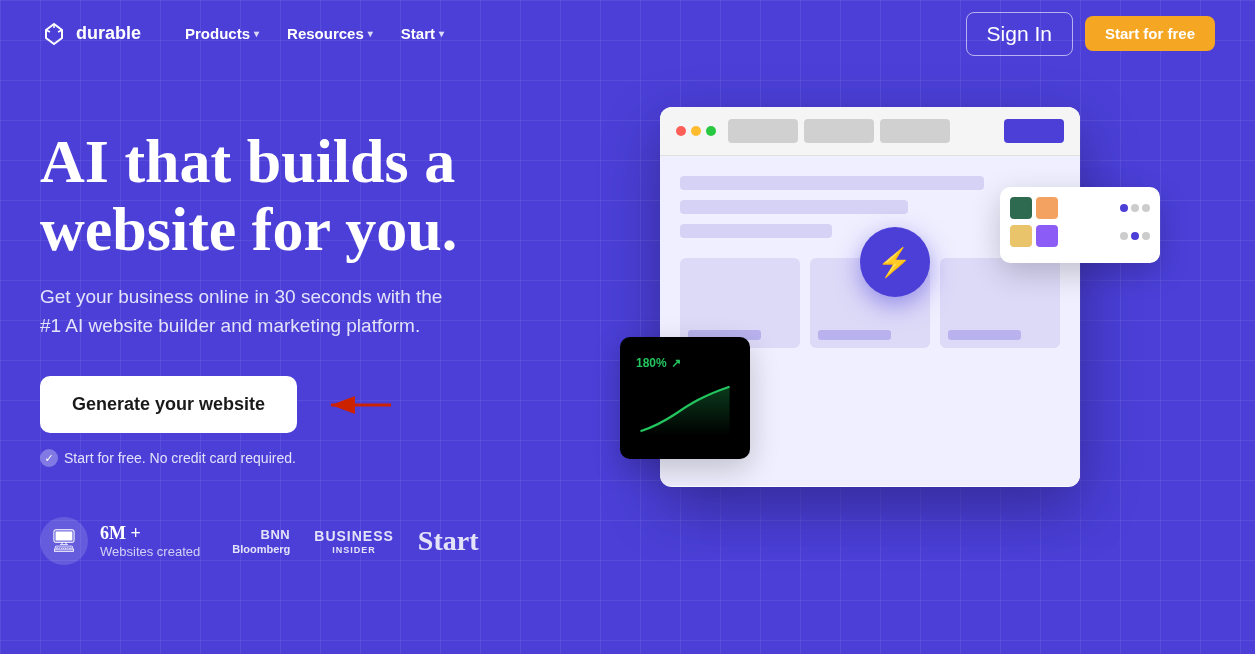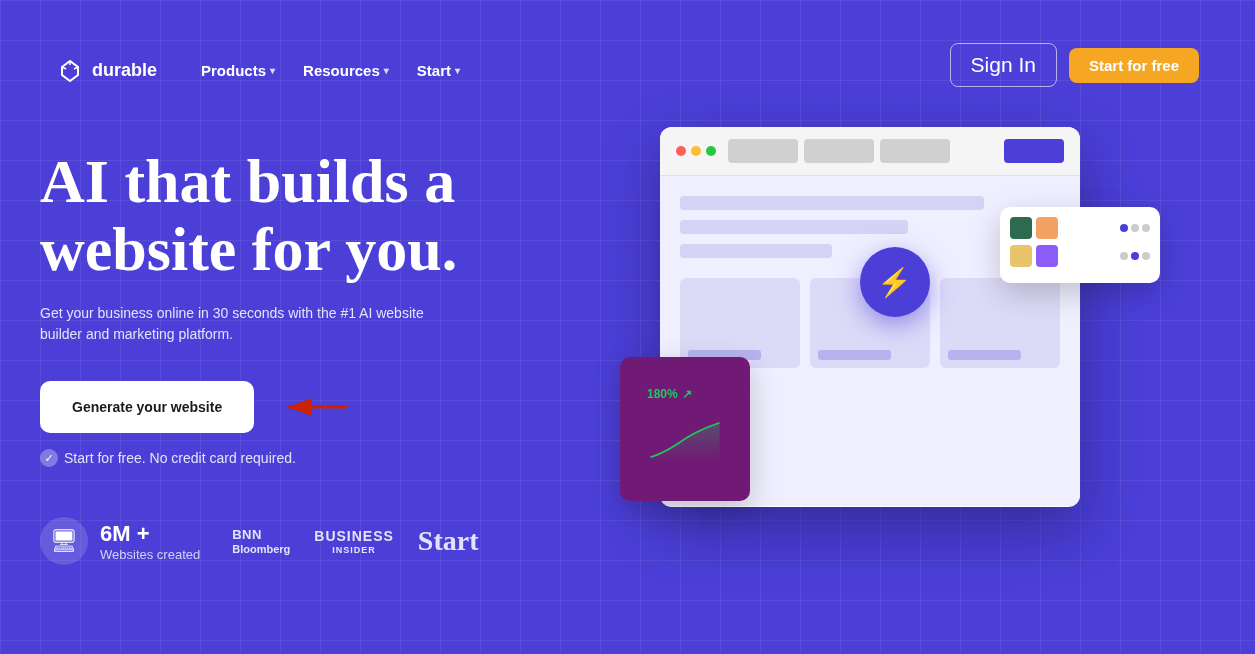--- a/index.html
+++ b/index.html
@@ -21,27 +21,26 @@
       background-image:
         linear-gradient(rgba(255,255,255,0.07) 1px, transparent 1px),
         linear-gradient(90deg, rgba(255,255,255,0.07) 1px, transparent 1px);
       background-size: 40px 40px;
       pointer-events: none;
     }
 
     
     nav {
       display: flex;
-      align-items: flex-end;
+      align-items: center;
       justify-content: space-between;
-      padding: 0 56px;
+      padding: 0 40px;
       height: 67px;
       position: relative;
       z-index: 10;
-      margin-top: 20px;
     }
 
     .nav-left {
       display: flex;
       align-items: center;
       gap: 32px;
     }
 
     .logo {
       display: flex;
@@ -131,40 +130,40 @@
     .hero-title {
       font-size: 62px;
       font-weight: 800;
       line-height: 1.1;
       color: white;
       font-family: Georgia, 'Times New Roman', serif;
       margin-bottom: 20px;
     }
 
     .hero-subtitle {
-      font-size: 14px;
+      font-size: 19px;
       color: rgba(255,255,255,0.85);
       line-height: 1.5;
       margin-bottom: 36px;
       max-width: 420px;
     }
 
     .cta-row {
       display: flex;
       align-items: center;
       gap: 24px;
       margin-bottom: 16px;
     }
 
     .btn-generate {
       padding: 18px 32px;
       border-radius: 10px;
       background: white;
       color: #1a1a1a;
-      font-size: 14px;
+      font-size: 18px;
       font-weight: 600;
       cursor: pointer;
       border: none;
       white-space: nowrap;
     }
 
     .arrow-indicator {
       display: flex;
       align-items: center;
     }
@@ -214,23 +213,24 @@
       height: 48px;
       border-radius: 50%;
       background: rgba(255,255,255,0.15);
       display: flex;
       align-items: center;
       justify-content: center;
       font-size: 22px;
     }
 
     .websites-text .count {
-      font-size: 22px;
+      font-size: 18px;
       font-weight: 700;
       color: white;
+      font-family: Liberation Serif, serif;
     }
 
     .websites-text .label {
       font-size: 13px;
       color: rgba(255,255,255,0.75);
     }
 
     .press-logos {
       display: flex;
       align-items: center;
@@ -239,21 +239,21 @@
 
     .press-logo {
       color: white;
       opacity: 0.85;
     }
 
     .bnn-bloomberg {
       font-size: 13px;
       font-weight: 700;
       line-height: 1.2;
-      text-align: left;
+      text-align: right;
     }
 
     .business-insider {
       font-size: 10px;
       font-weight: 700;
       letter-spacing: 0.5px;
       text-transform: uppercase;
       line-height: 1.2;
       text-align: center;
     }
@@ -429,23 +429,23 @@
     }
 
     .palette-dot.active { background: #4B3FD8; }
 
     
     .analytics-card {
       position: absolute;
       top: 230px;
       left: 20px;
       width: 130px;
-      background: #701a75;
+      background: #000000;
       border-radius: 10px;
-      padding: 27px;
+      padding: 16px;
       box-shadow: 0 10px 30px rgba(0,0,0,0.2);
       z-index: 15;
     }
 
     .analytics-percent {
       font-size: 16px;
       font-weight: 700;
       color: #1a1a1a;
       margin-bottom: 8px;
     }

